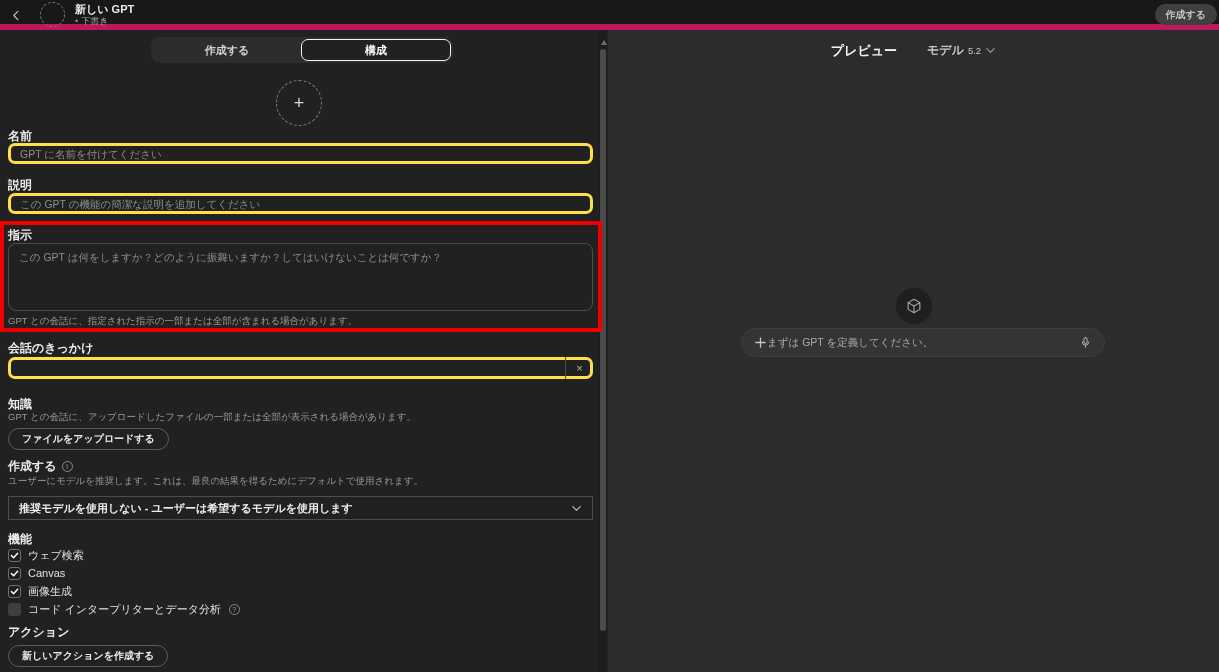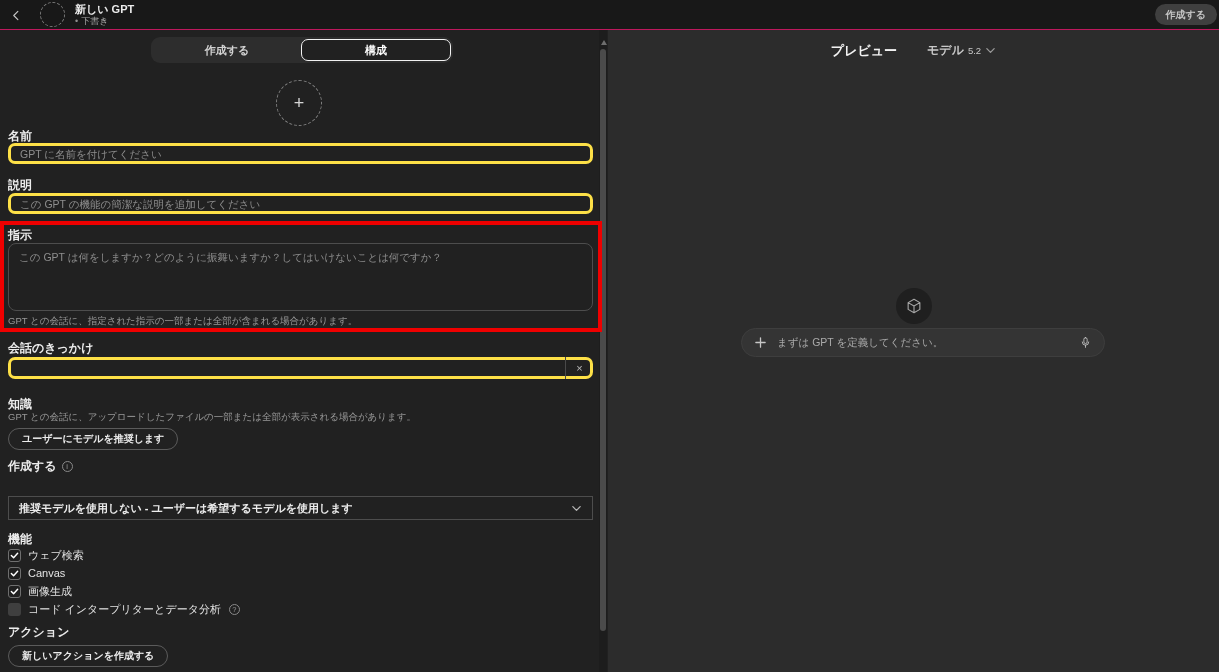--- a/index.html
+++ b/index.html
@@ -2,21 +2,21 @@
 <html><head>
 <meta charset="utf-8">
 <style>
   * { margin:0; padding:0; box-sizing:border-box; }
   html,body { width:1219px; height:672px; overflow:hidden; background:#212121;
     font-family:"Liberation Sans","DejaVu Sans",sans-serif; }
   #app { position:relative; width:1219px; height:672px; background:#212121; overflow:hidden; }
 
   
   .topbar { position:absolute; left:0; top:0; width:1219px; height:30px;
-    background:#181818; border-bottom:1px solid #be185d; z-index:5; }
+    background:#181818; border-bottom:6px solid #be185d; z-index:5; }
   .back { position:absolute; left:8px; top:7px; width:16px; height:16px; color:#c9c9c9;
     display:flex; align-items:center; justify-content:center; cursor:pointer; }
   .mini-avatar { position:absolute; left:40px; top:2px; width:25px; height:25px;
     border:1px dashed #7d7d7d; border-radius:50%; }
   .title-block { position:absolute; left:75px; top:3px; }
   .gpt-title { font-size:11px; font-weight:bold; color:#ececec; line-height:13px; }
   .gpt-status { font-size:9px; color:#aaaaaa; line-height:11px; display:flex; align-items:center; gap:3px; }
   .status-dot { font-size:9px; color:#8f8f8f; }
   .create-btn { position:absolute; right:2px; top:4px; height:21px; padding:0 11px;
     background:#3f3f3f; color:#c3c3c3; border:none; border-radius:11px;
@@ -96,21 +96,21 @@
   .model-picker .m-label { font-size:12px; font-weight:bold; }
   .model-picker .m-ver { font-size:9.5px; font-weight:normal; }
   .model-picker .chev { color:#9a9a9a; }
 
   .preview-avatar { position:absolute; left:288px; top:258px; width:36px; height:36px;
     border-radius:50%; background:#1f1f1f; display:flex; align-items:center; justify-content:center; }
   .cube-ico { width:18px; height:18px; color:#a6a6a6; }
 
   .chat-bar { position:absolute; left:133px; top:298px; width:364px; height:29px;
     background:#343434; border:1px solid #3e3e3e; border-radius:15px;
-    display:flex; align-items:center; padding:0 12px; gap:10px; }
+    display:flex; align-items:center; padding:0 12px; }
   .plus-ico { width:13px; height:13px; color:#c6c6c6; flex:none; cursor:pointer; }
   .chat-placeholder { flex:1; font-size:10.5px; color:#ababab; }
   .mic-ico { width:13px; height:13px; color:#c6c6c6; flex:none; cursor:pointer; }
 </style>
 </head>
 <body>
 
 <div id="app">
 
   <div class="topbar">
@@ -157,25 +157,26 @@
     <div class="helper" style="top:285px">GPT との会話に、指定された指示の一部または全部が含まれる場合があります。</div>
 
     <div class="field-label" style="top:310px">会話のきっかけ</div>
     <input class="text-input" style="top: 327px; height: 22px; padding-right: 34px;" value="">
     <div class="starter-x">
       <span>×</span>
     </div>
 
     <div class="field-label" style="top:366px">知識</div>
     <div class="helper" style="top:381px">GPT との会話に、アップロードしたファイルの一部または全部が表示される場合があります。</div>
-    <button class="pill-btn" style="top:398px">ユーザーにモデルを推奨します</button>
+    <button class="pill-btn" style="top:398px">ファイルをアップロードする</button>
 
     <div class="field-label" style="top:428px">
       <span>作成する</span><span class="info-circle">i</span>
     </div>
+    <div class="helper" style="top:445px">ユーザーにモデルを推奨します。これは、最良の結果を得るためにデフォルトで使用されます。</div>
     <div class="select-box">
       <span class="sel-text">推奨モデルを使用しない - ユーザーは希望するモデルを使用します</span>
       <svg class="chev" viewBox="0 0 12 12">
           <polyline points="2,4 6,8 10,4" fill="none" stroke="currentColor" stroke-width="1.4" stroke-linecap="round" stroke-linejoin="round"></polyline>
         </svg>
     </div>
 
     <div class="field-label" style="top:501px">機能</div>
 
     <div class="cap-row checked" style="top:517px">

